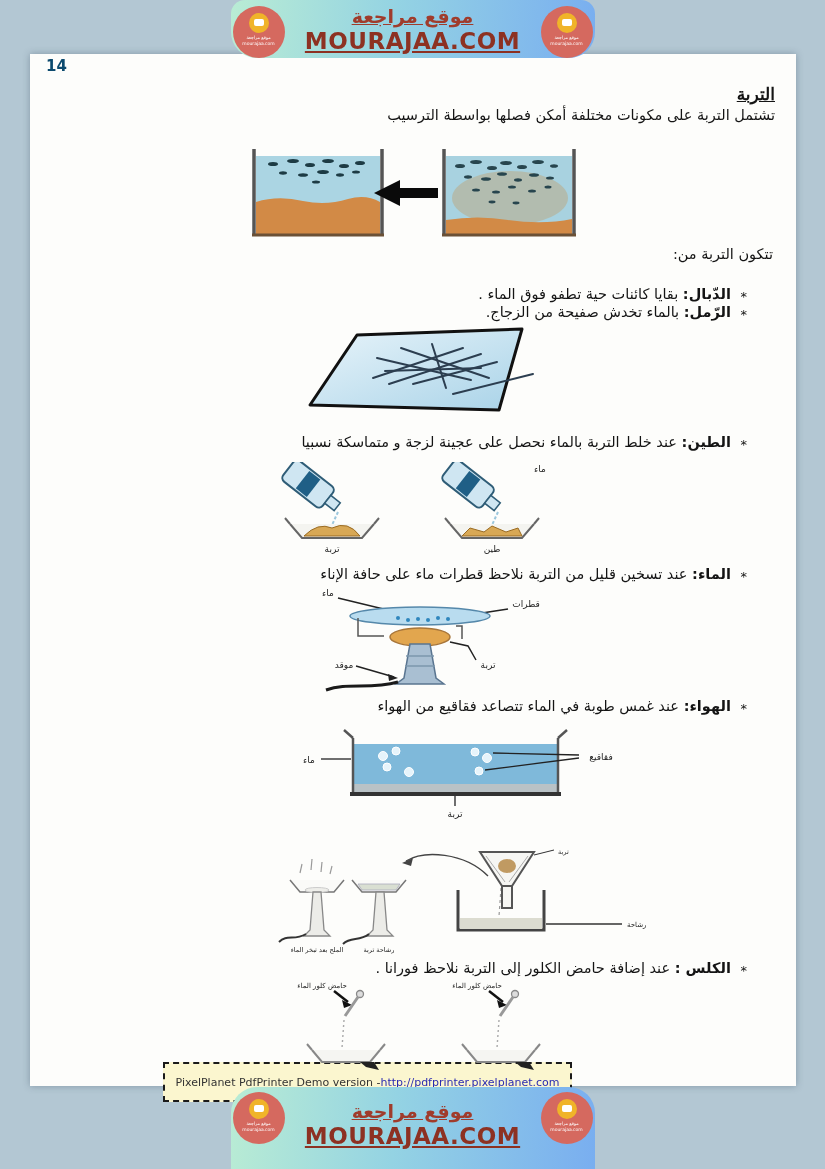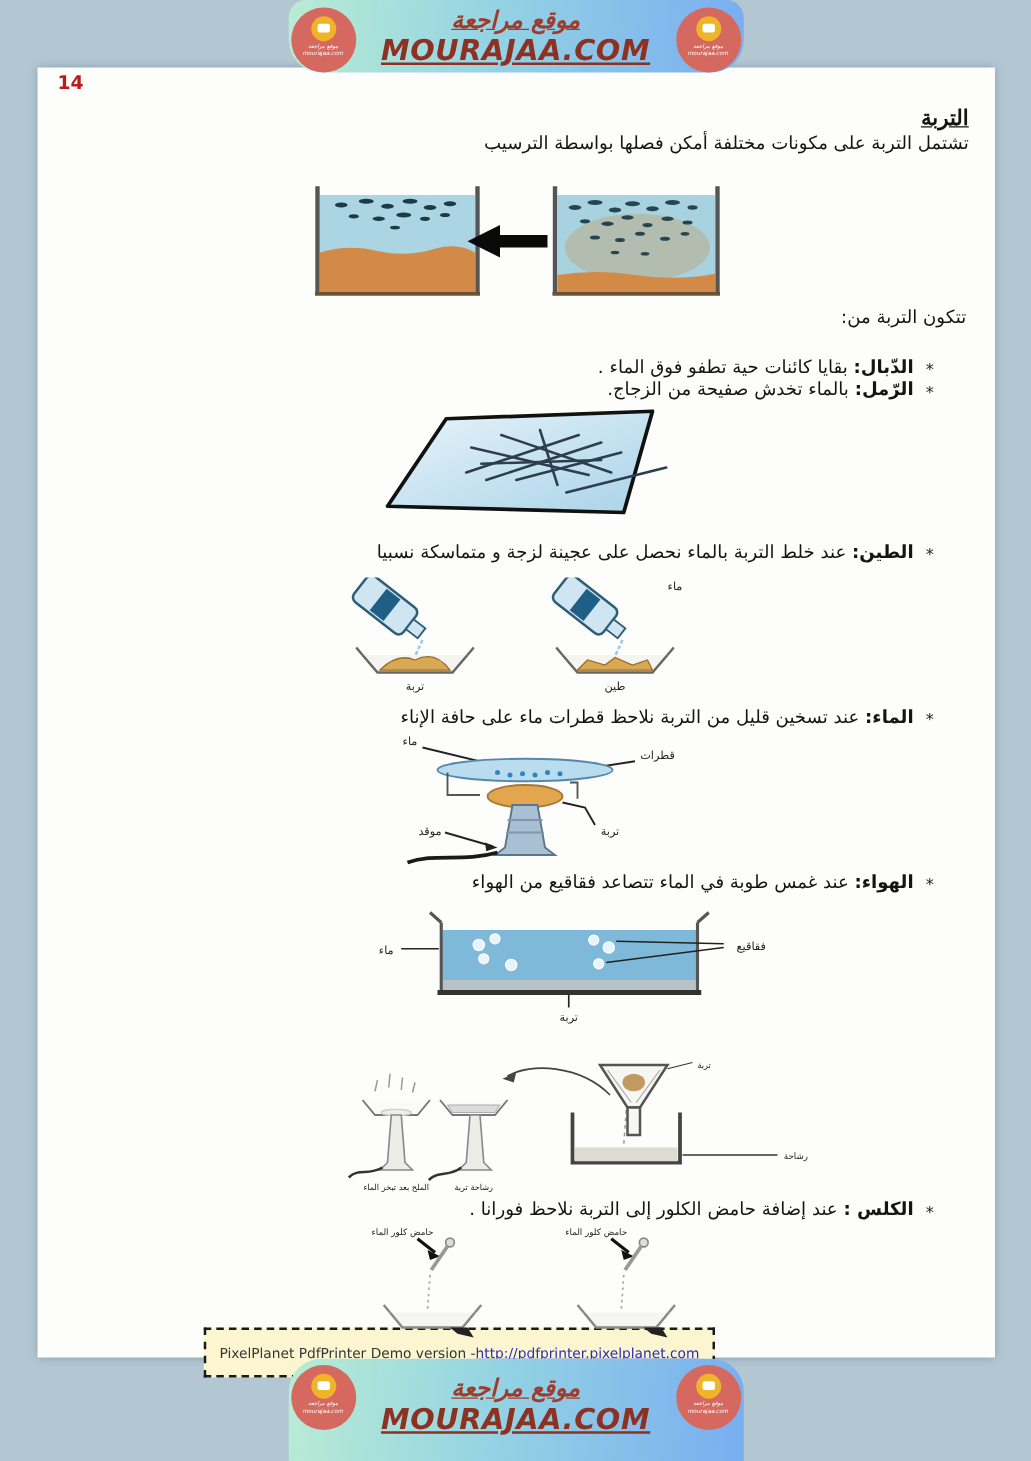--- a/index.html
+++ b/index.html
@@ -6,21 +6,21 @@
   body{width:825px;height:1169px;background:#b3c7d3;position:relative;overflow:hidden;
        font-family:"DejaVu Sans",sans-serif;}
   #canvas{position:absolute;inset:0;width:825px;height:1169px;}
 
   .page{position:absolute;left:30px;top:54px;width:766px;height:1032px;
         background:#fdfdfb;box-shadow:0 0 7px rgba(40,60,80,.35);}
 
   
   .banner{position:absolute;left:50%;transform:translateX(-50%);width:364px;
           background:linear-gradient(95deg,#b9ecd4 0%,#94d3e3 45%,#79aef0 100%);
-          text-align:center;z-index:20;font-style:italic;}
+          text-align:center;z-index:20;}
   .banner.top{top:0;height:58px;border-radius:14px 14px 26px 26px;padding-top:5px;box-sizing:border-box;}
   .banner.bottom{bottom:0;height:82px;border-radius:26px 26px 0 0;padding-top:13px;box-sizing:border-box;}
   .site-title{display:block;font-size:19px;font-weight:bold;color:#a03c2c;
               text-decoration:underline;line-height:1.2;}
   .site-domain{display:block;font-size:23px;font-weight:bold;color:#8d3122;
                text-decoration:underline;letter-spacing:.5px;line-height:1.15;}
   .badge{position:absolute;width:52px;height:52px;border-radius:50%;background:#d5695f;
          text-align:center;z-index:21;}
   .banner.top .badge{top:6px;}
   .banner.bottom .badge{top:5px;}
@@ -28,21 +28,21 @@
   .badge-logo{width:20px;height:20px;border-radius:50%;background:#f0b429;margin:7px auto 2px;position:relative;}
   .badge-logo::after{content:"";position:absolute;left:5px;top:6px;width:10px;height:7px;
                      background:#fff;border-radius:2px;}
   .badge-line{display:block;font-size:4.5px;color:#fff;line-height:1.3;}
 
   
   .t{position:absolute;direction:rtl;text-align:right;color:#141414;font-size:14.5px;
      white-space:nowrap;z-index:3;}
   .t b{font-weight:700;}
   .star{display:inline-block;font-size:13px;padding-left:5px;transform:translateY(2px);}
-  .pagenum{position:absolute;left:46px;top:57px;font-size:15px;font-weight:bold;color:#b91c1c;z-index:3;}
+  .pagenum{position:absolute;left:46px;top:57px;font-size:15px;font-weight:bold;color:#0c4a6e;z-index:3;}
   .title{font-size:17px;font-weight:bold;text-decoration:underline;font-family:Liberation Serif, serif;}
 
   .fig{position:absolute;z-index:2;}
   svg text{font-family:"DejaVu Sans",sans-serif;fill:#222;}
 
   
   .watermark{position:absolute;left:163px;top:1062px;width:409px;height:40px;
              background:#fbf6cf;border:2px dashed #1a1a1a;box-sizing:border-box;
              display:flex;align-items:center;justify-content:center;z-index:8;
              font-size:11px;color:#333;white-space:nowrap;}

